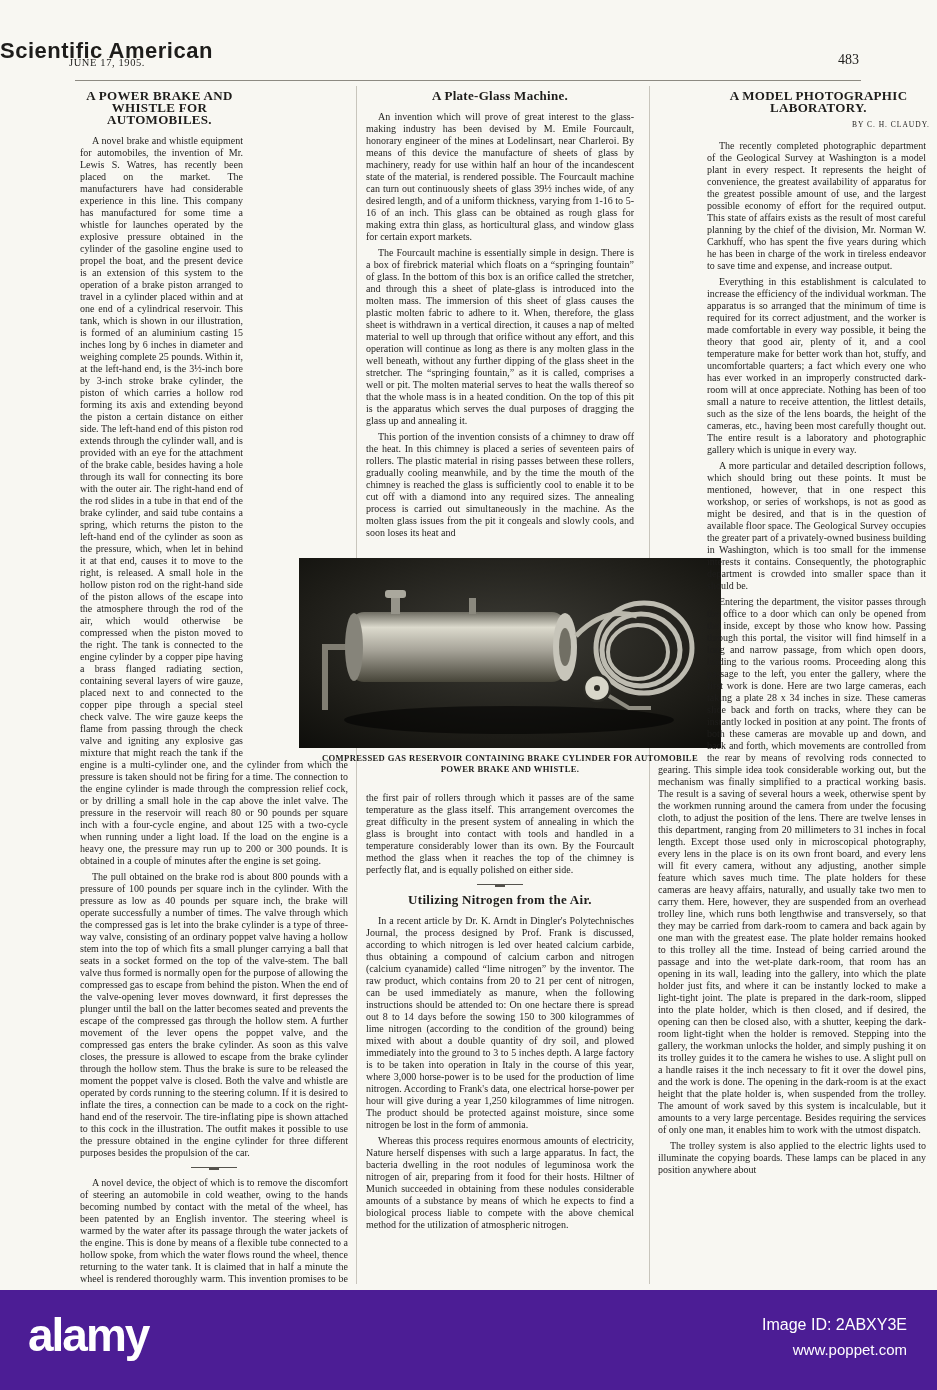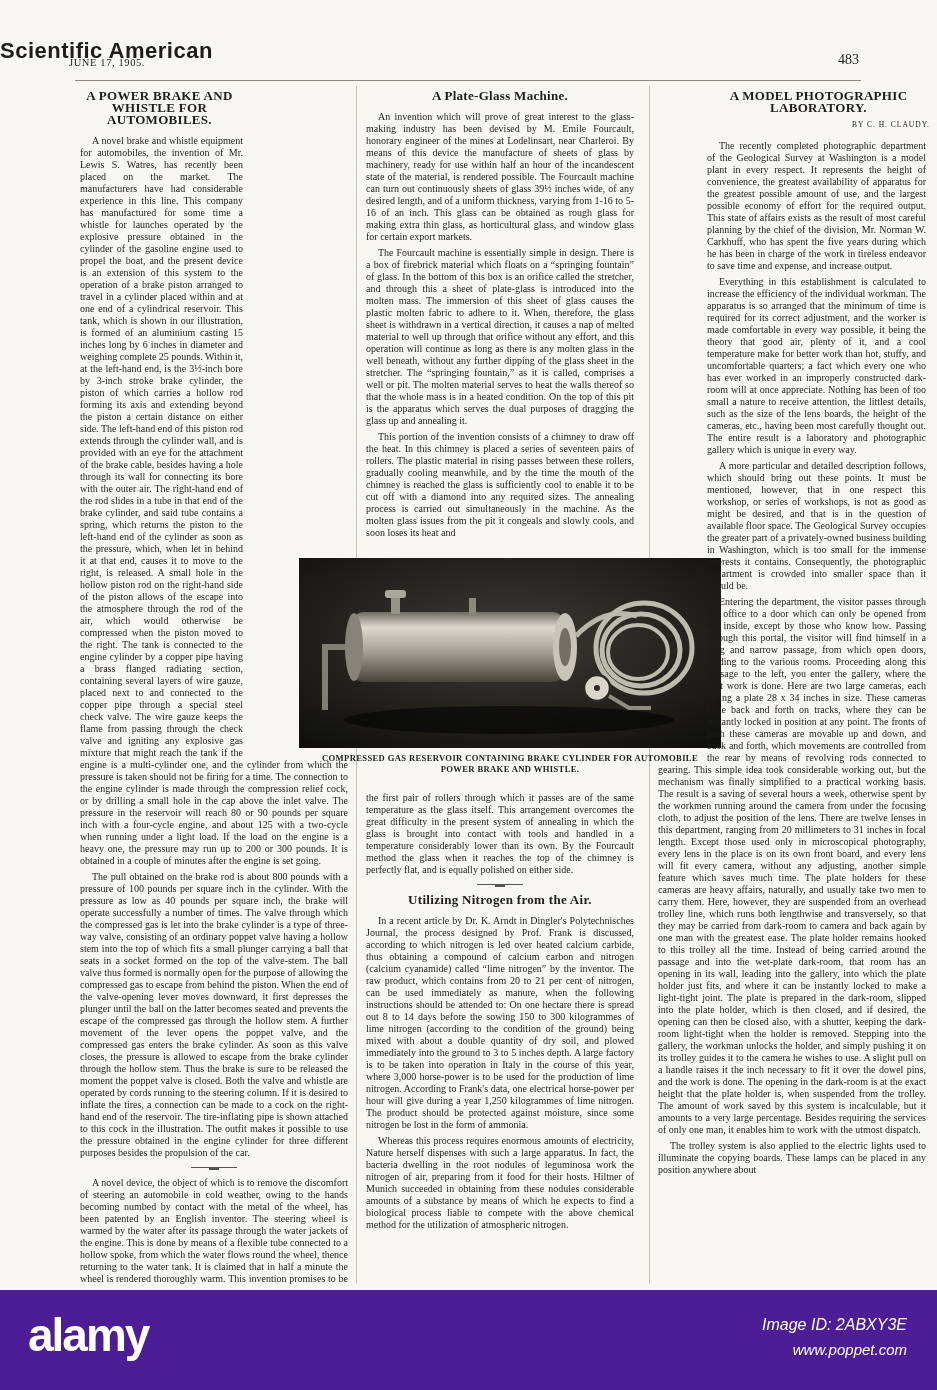--- a/index.html
+++ b/index.html
@@ -38,21 +38,21 @@
   
   .figure { position:absolute; left:257px; top:558px; width:422px;padding-left:42px; }
   .figure-photo { width:422px; height:190px; display:block; background:#14140f; }
   .figure-caption { margin-top:5px; text-align:center; font-weight:bold; font-size:8.6px;
                     letter-spacing:.35px; line-height:10.5px; }
 
   
   .alamy-bar { position:absolute; left:0; top:1290px; width:937px; height:100px; background:#4c1d95;
                color:#fff; font-family:"Liberation Sans", sans-serif; }
   .alamy-logo { position:absolute; left:28px; top:18px; font-size:46px; font-weight:bold; letter-spacing:-2px; }
-  .alamy-meta { position:absolute; right:30px; top:24px; text-align:right;font-style:italic; }
+  .alamy-meta { position:absolute; right:30px; top:24px; text-align:right; }
   .alamy-image-id { font-size:16px; line-height:22px; }
   .alamy-url { font-size:15px; line-height:28px; }
 </style>
 </head>
 <body>
 
 <div id="page">
 
   <div class="issue-date">JUNE 17, 1905.</div>
   <div class="masthead-title">Scientific American</div>

